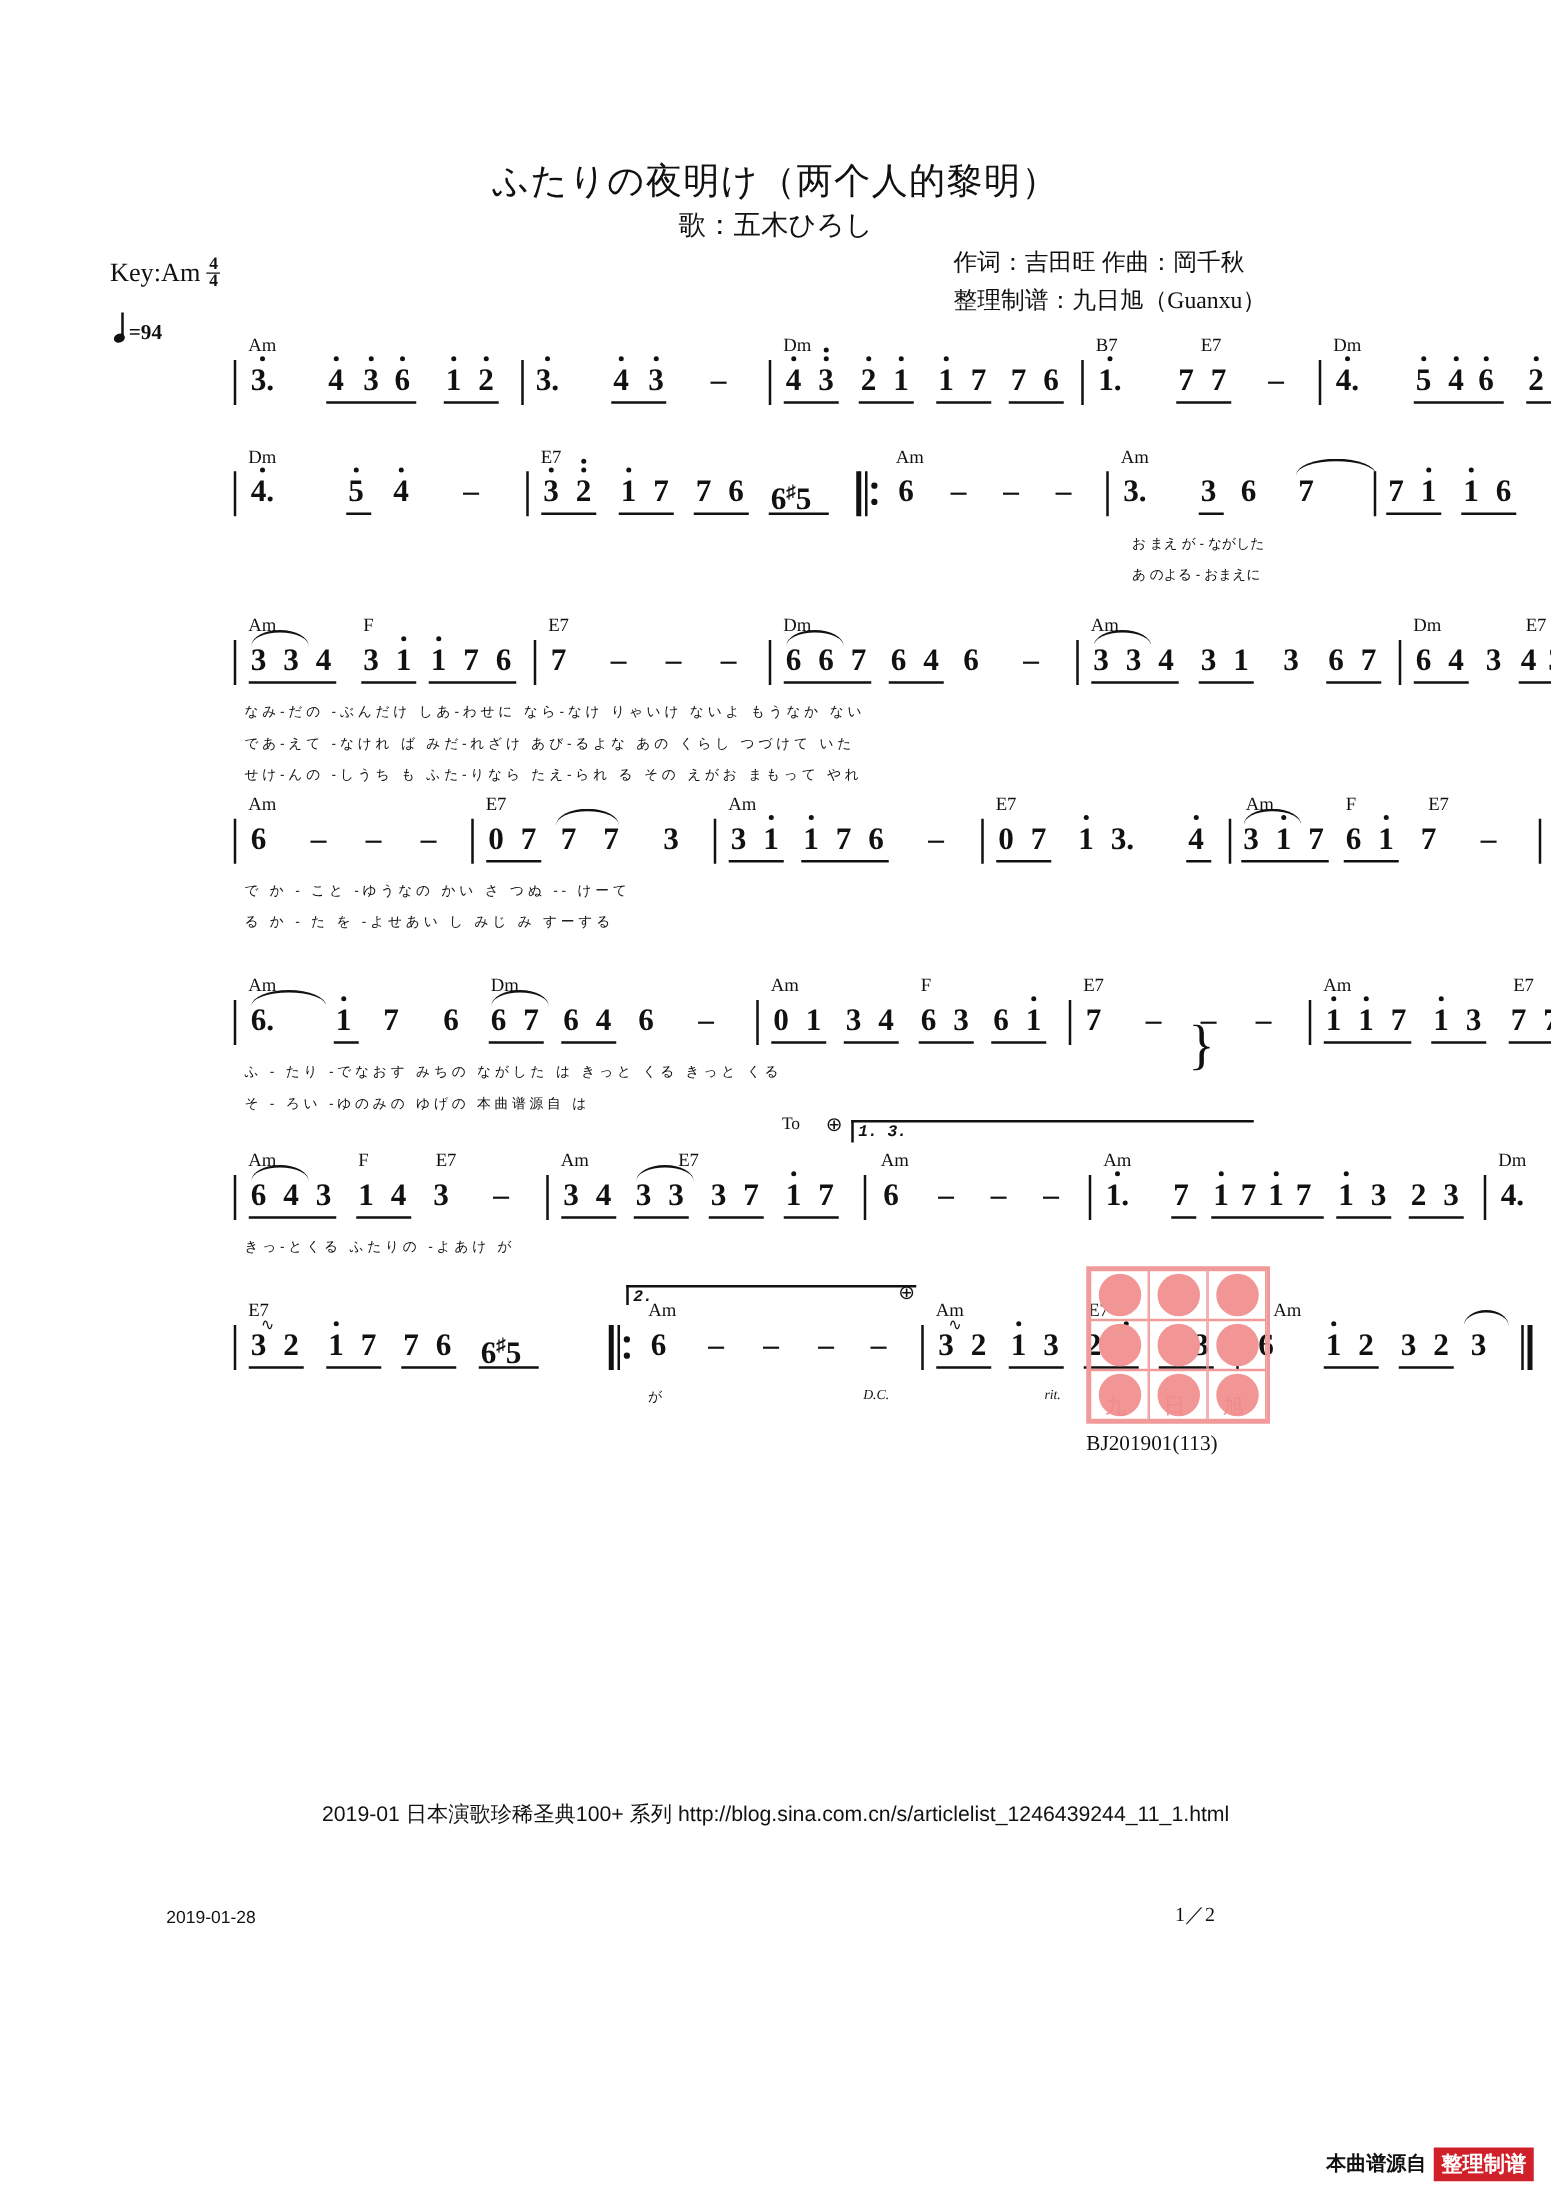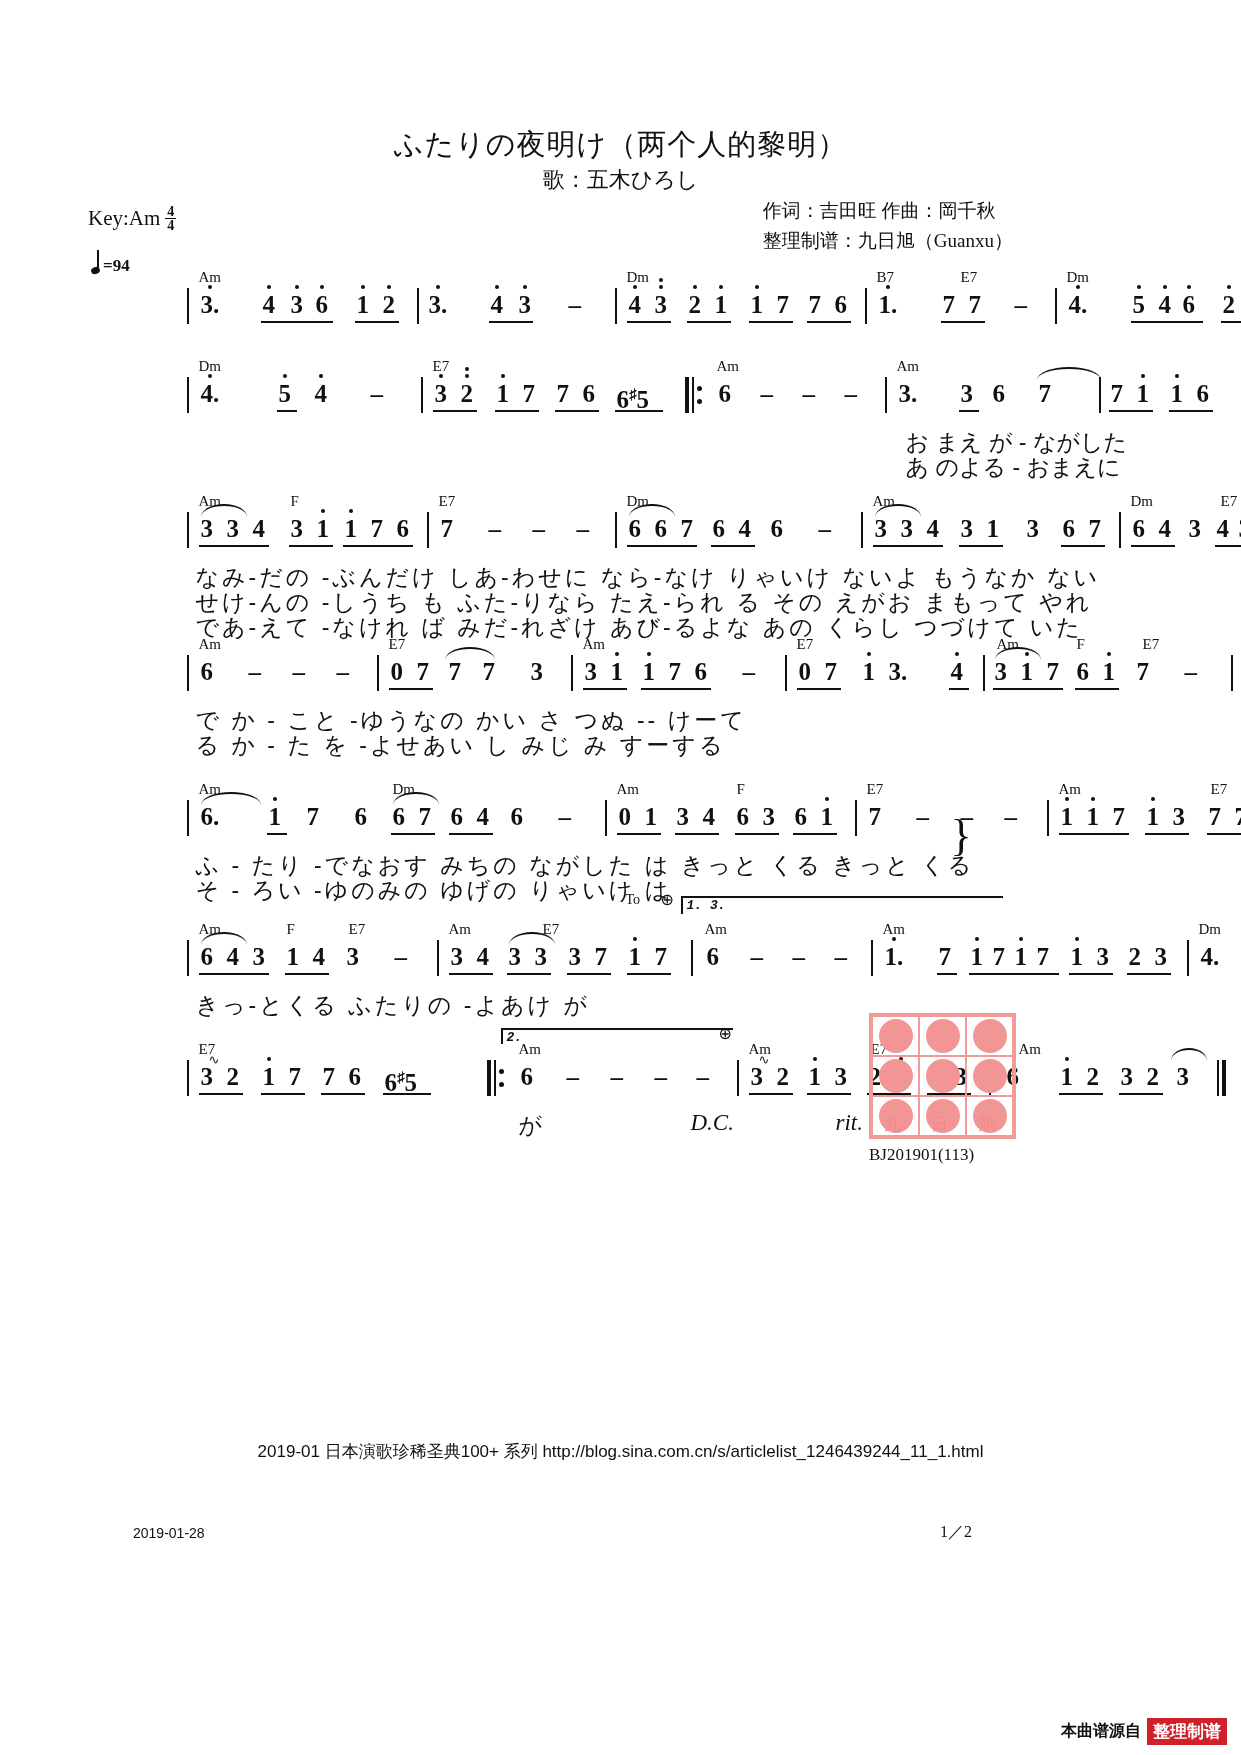--- a/index.html
+++ b/index.html
@@ -88,21 +88,21 @@
   }
   .dash{position:absolute; font-size:25px; font-weight:bold; line-height:34px;}
 
   .slur{position:absolute; border-top:2px solid #111; border-radius:50%/100% 100% 0 0; height:11px;}
 
   .tri{position:absolute; font-size:13px; letter-spacing:-1px;}
 
   
   .lyrics{position:relative; width:900px; margin:0 auto;}
   .lrow{position:relative; height:25px;}
-  .ly{position:absolute; font-size:23px; font-family:"Liberation Sans", sans-serif; white-space:nowrap;}
+  .ly{position:absolute; font-size:11px; font-family:"Liberation Sans", sans-serif; white-space:nowrap;}
 
   .repeat-start{position:absolute; top:0; height:36px;}
   .repeat-start .thick{position:absolute; left:0; top:0; width:4px; height:36px; background:#111;}
   .repeat-start .thin{position:absolute; left:7px; top:0; width:2px; height:36px; background:#111;}
   .repeat-start .d1{position:absolute; left:12px; top:9px; width:5px; height:5px; background:#111; border-radius:50%;}
   .repeat-start .d2{position:absolute; left:12px; top:22px; width:5px; height:5px; background:#111; border-radius:50%;}
 
   .finalbar{position:absolute; top:0; height:36px;}
   .finalbar .thin{position:absolute; left:0; top:0; width:2px; height:36px; background:#111;}
   .finalbar .thick{position:absolute; left:5px; top:0; width:4.5px; height:36px; background:#111;}
@@ -355,24 +355,24 @@
 
       <div class="beam" style="left:1044px; top:33px; width:90px;"></div>
 
     </div>
 
     <div class="lyrics" style="margin-top:8px;">
       <div class="lrow">
         <span class="ly" style="left:25px; letter-spacing:3px;">なみ-だの -ぶんだけ    しあ-わせに   なら-なけ りゃいけ ないよ もうなか ない</span>
       </div>
       <div class="lrow">
+        <span class="ly" style="left:25px; letter-spacing:3px;">であ-えて -なけれ ば   みだ-れざけ   あび-るよな あの  くらし つづけて いた</span>
+      </div>
+      <div class="lrow">
         <span class="ly" style="left:25px; letter-spacing:3px;">せけ-んの -しうち も   ふた-りなら   たえ-られ る その  えがお まもって やれ</span>
-      </div>
-      <div class="lrow">
-        <span class="ly" style="left:25px; letter-spacing:3px;">であ-えて -なけれ ば   みだ-れざけ   あび-るよな あの  くらし つづけて いた</span>
       </div>
     </div>
   </div>
 
   <div class="system" style="top:655px;">
     <div class="staffline">
       <div class="bar" style="left:16px;"></div>
       <div class="chord" style="left:28px;">Am</div>
       <div class="n" style="left:30px;">6</div>
       <div class="dash" style="left:78px;">–</div>
@@ -497,21 +497,21 @@
       <div class="beam" style="left:1036px; top:33px; width:70px;"></div>
 
       <div class="brace" style="left:780px; top:10px;">}</div>
     </div>
 
     <div class="lyrics" style="margin-top:8px;">
       <div class="lrow">
         <span class="ly" style="left:25px; letter-spacing:3px;">ふ  - たり -でなおす    みちの ながした  は          きっと くる きっと くる</span>
       </div>
       <div class="lrow">
-        <span class="ly" style="left:25px; letter-spacing:3px;">そ  - ろい -ゆのみの    ゆげの りゃいけ は</span>
+        <span class="ly" style="left:25px; letter-spacing:3px;">そ  - ろい -ゆのみの    ゆげの 本曲谱源自 は</span>
       </div>
     </div>
   </div>
 
   <div class="system" style="top:940px;">
     <div class="staffline">
       <div class="tomark" style="left:455px; top:-48px;">To</div>
       <div class="coda" style="left:490px; top:-50px;">⊕</div>
       <div class="voltabox" style="left:510px; top:-44px; width:320px; height:16px;"></div>
       <div class="volta" style="left:516px; top:-42px;">1. 3.</div>

